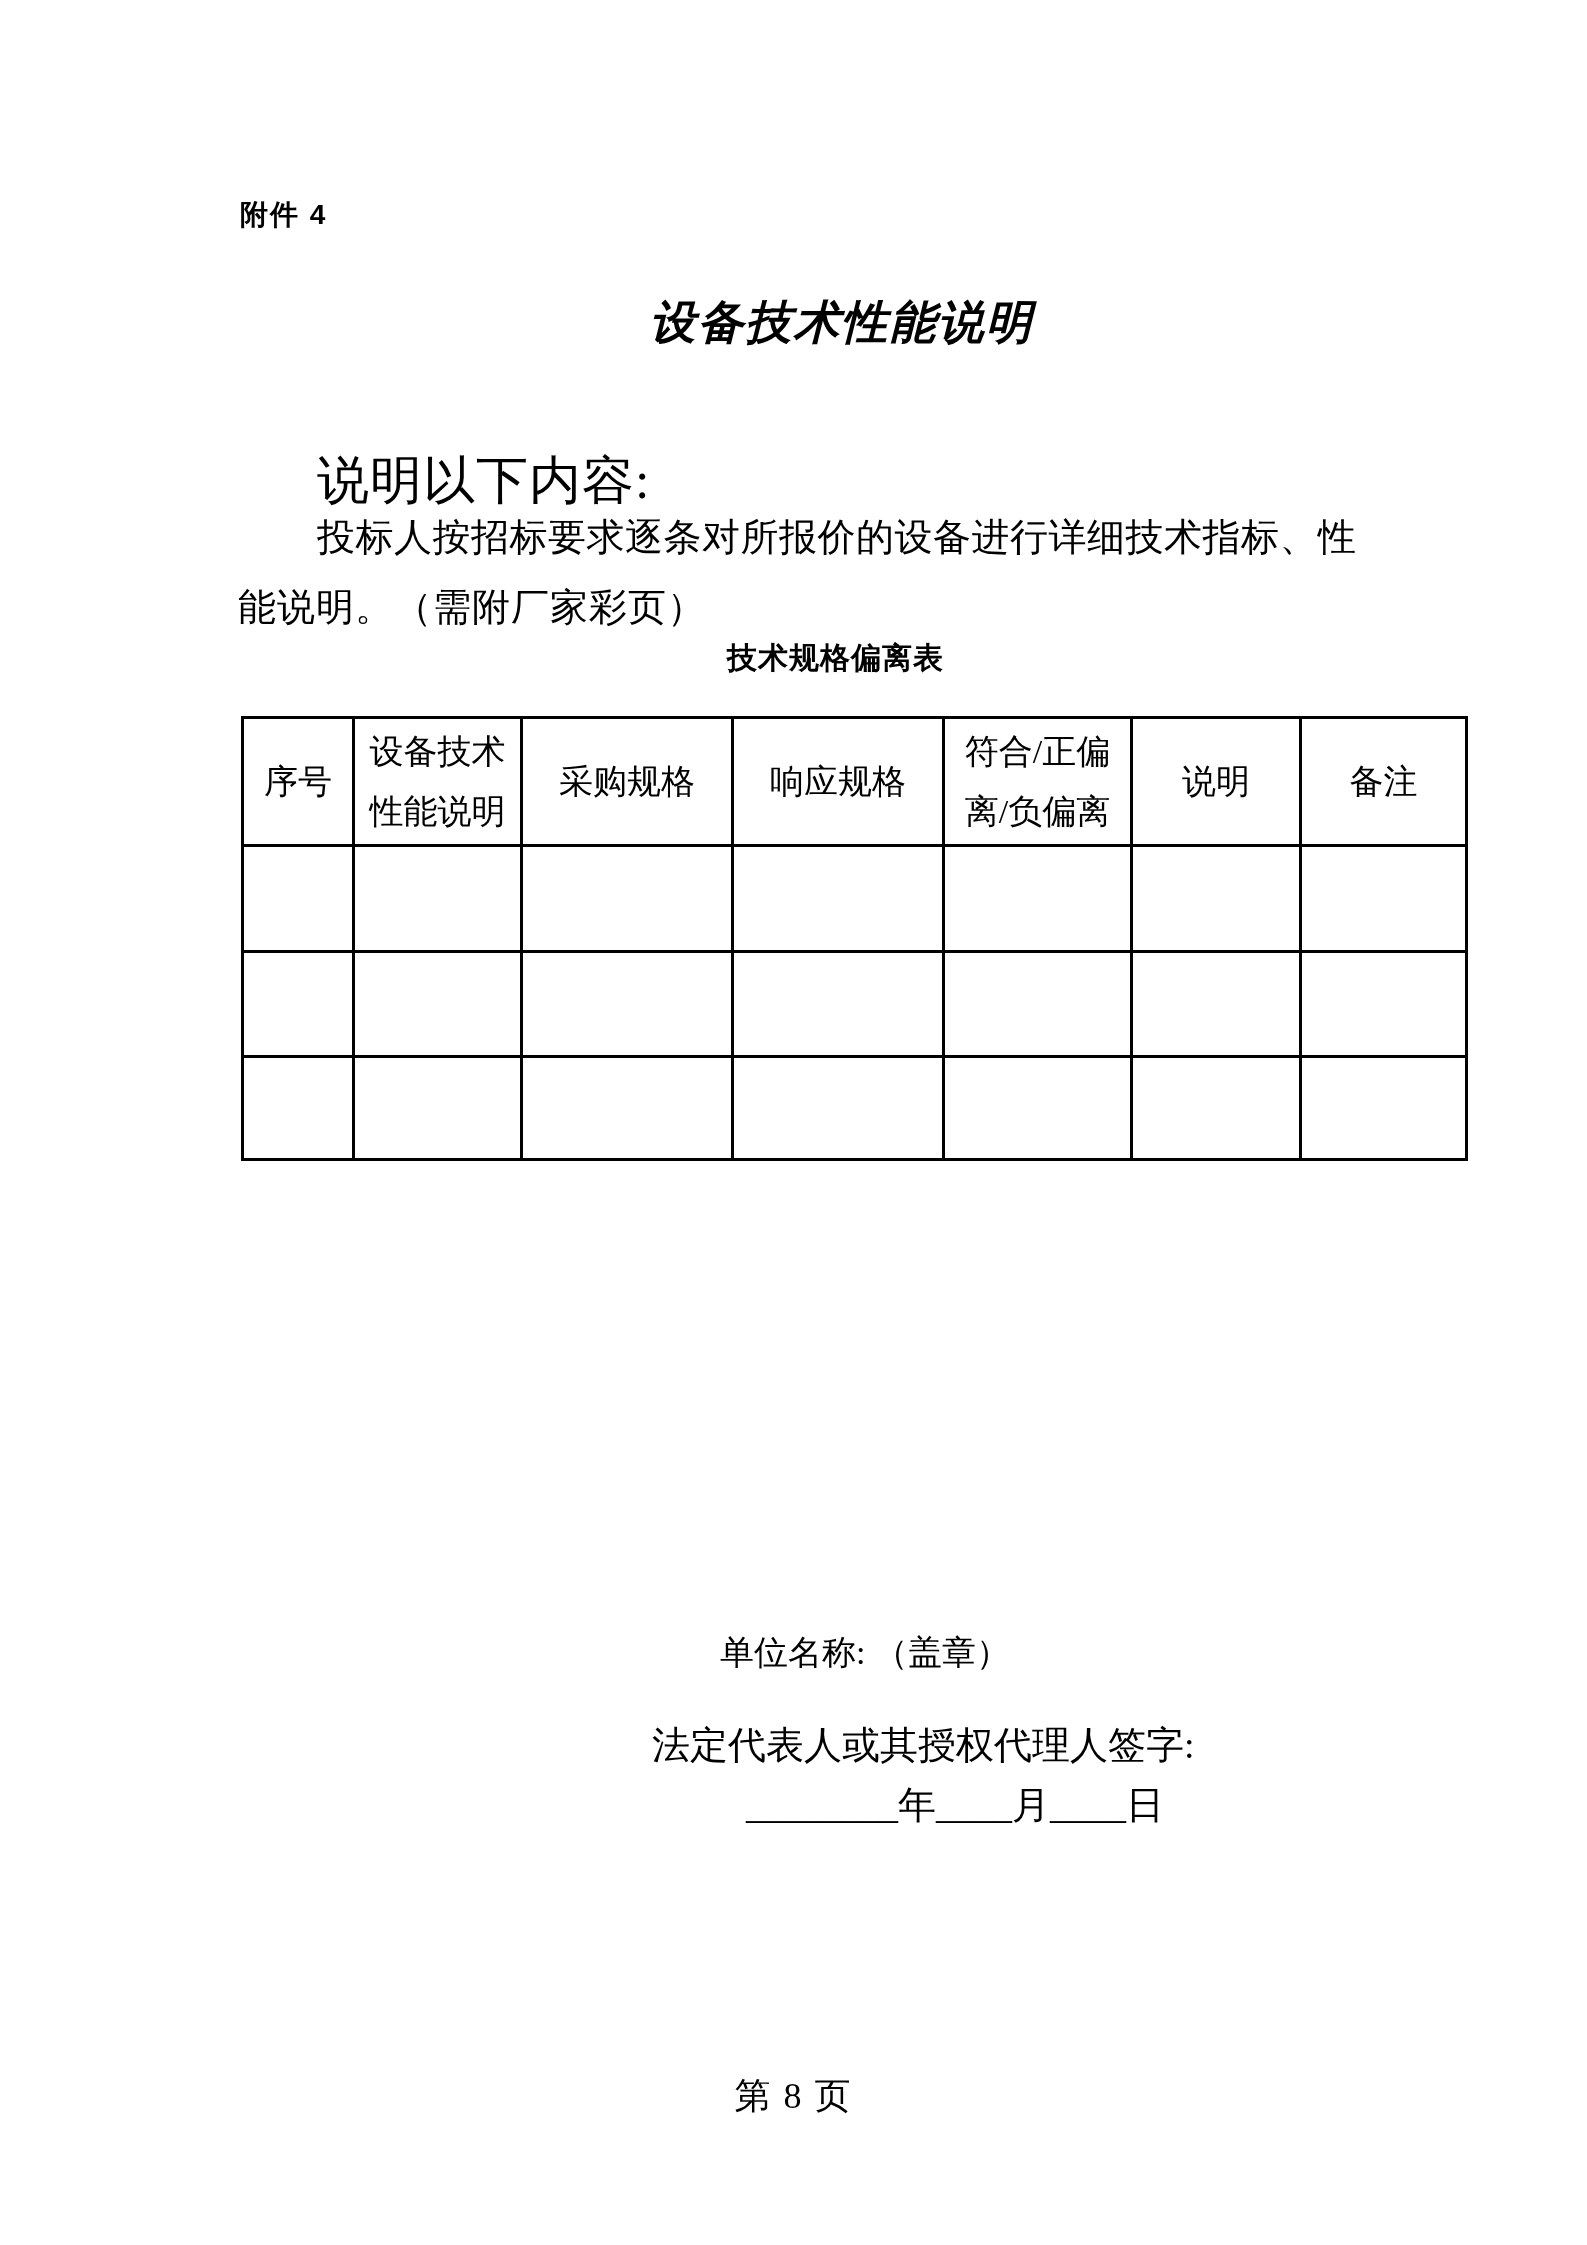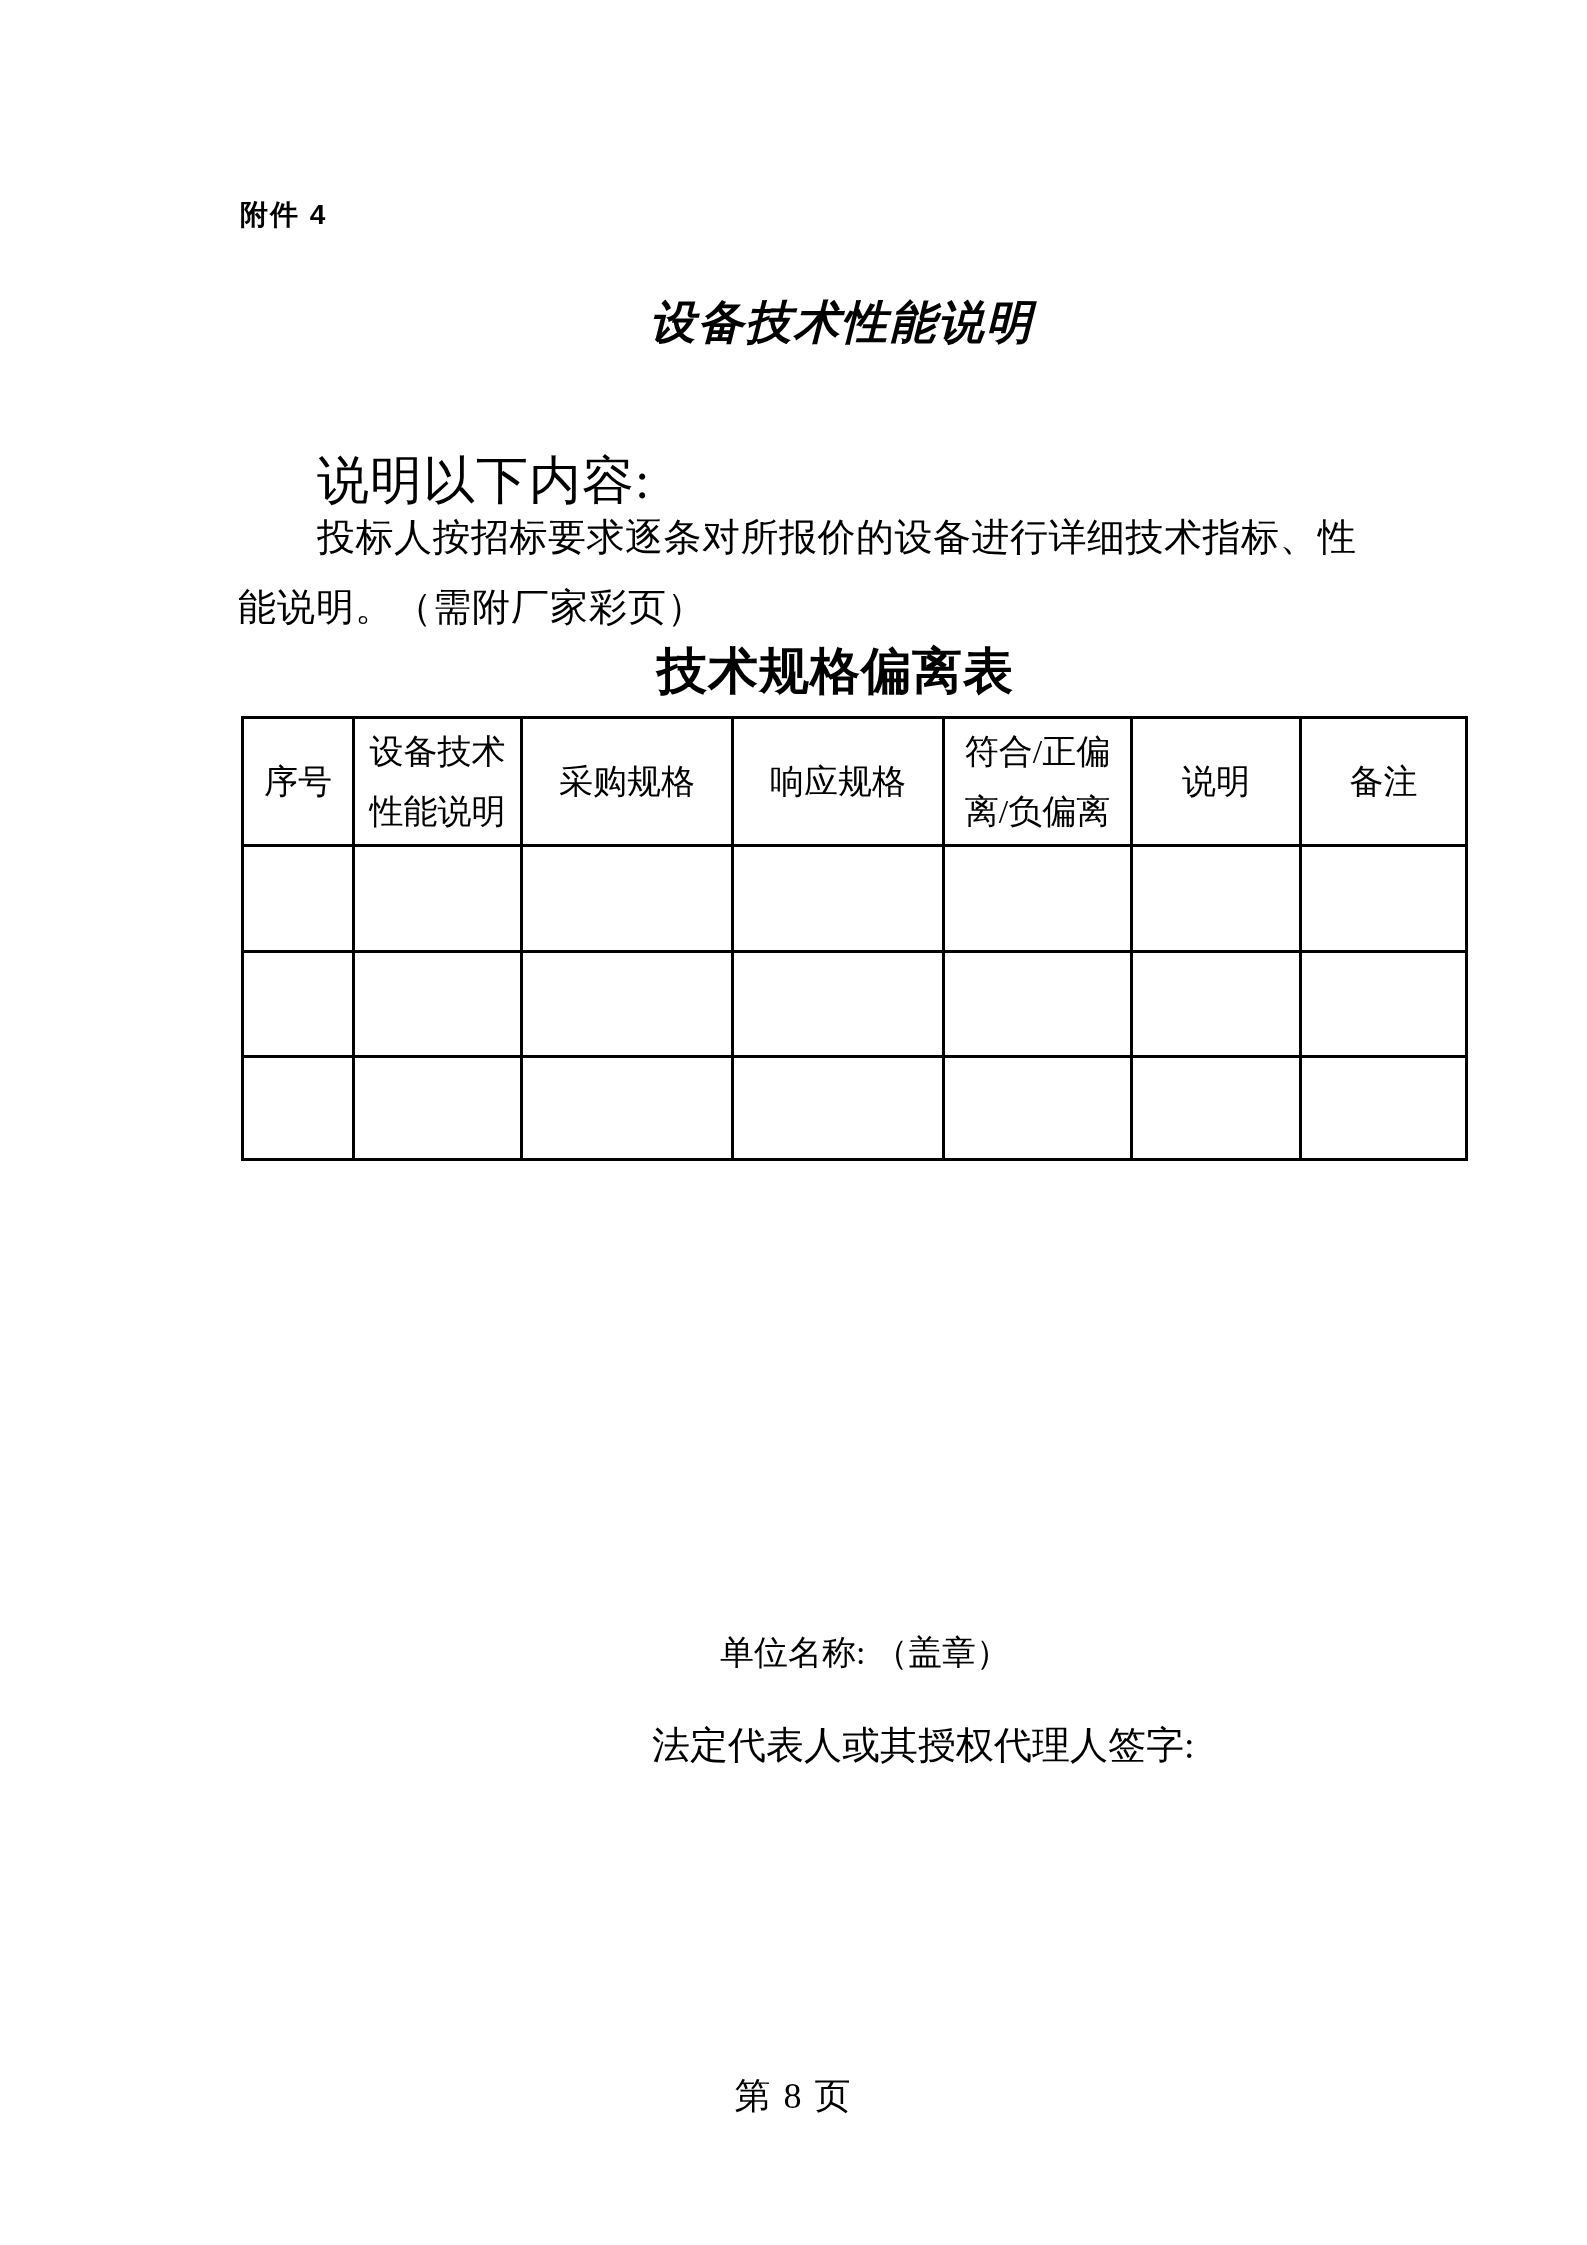--- a/index.html
+++ b/index.html
@@ -72,21 +72,21 @@
   .table-title-wrap {
     position: absolute;
     left: 0;
     top: 638px;
     width: 100%;
     padding-left: 84px;
     box-sizing: border-box;
     text-align: center;
   }
   .table-title-wrap .heading-inline {
-    font-size: 50px;
+    font-size: 30px;
     letter-spacing: 1px;
     text-align: right;
   }
   table.deviation-table {
     position: absolute;
     left: 241px;
     top: 716px;
     width: 1224px;
     border-collapse: collapse;
     table-layout: fixed;
@@ -203,16 +203,17 @@
         <td></td>
         <td></td>
       </tr>
     </tbody>
   </table>
 
   <div class="serif-text sig-unit">单位名称: （盖章）</div>
 
   <div class="serif-text sig-rep">法定代表人或其授权代理人签字:</div>
 
+  <div class="serif-text sig-date">________年____月____日</div>
 
   <div class="serif-text page-footer">第 8 页</div>
 
 </div>
 
 </body></html>

